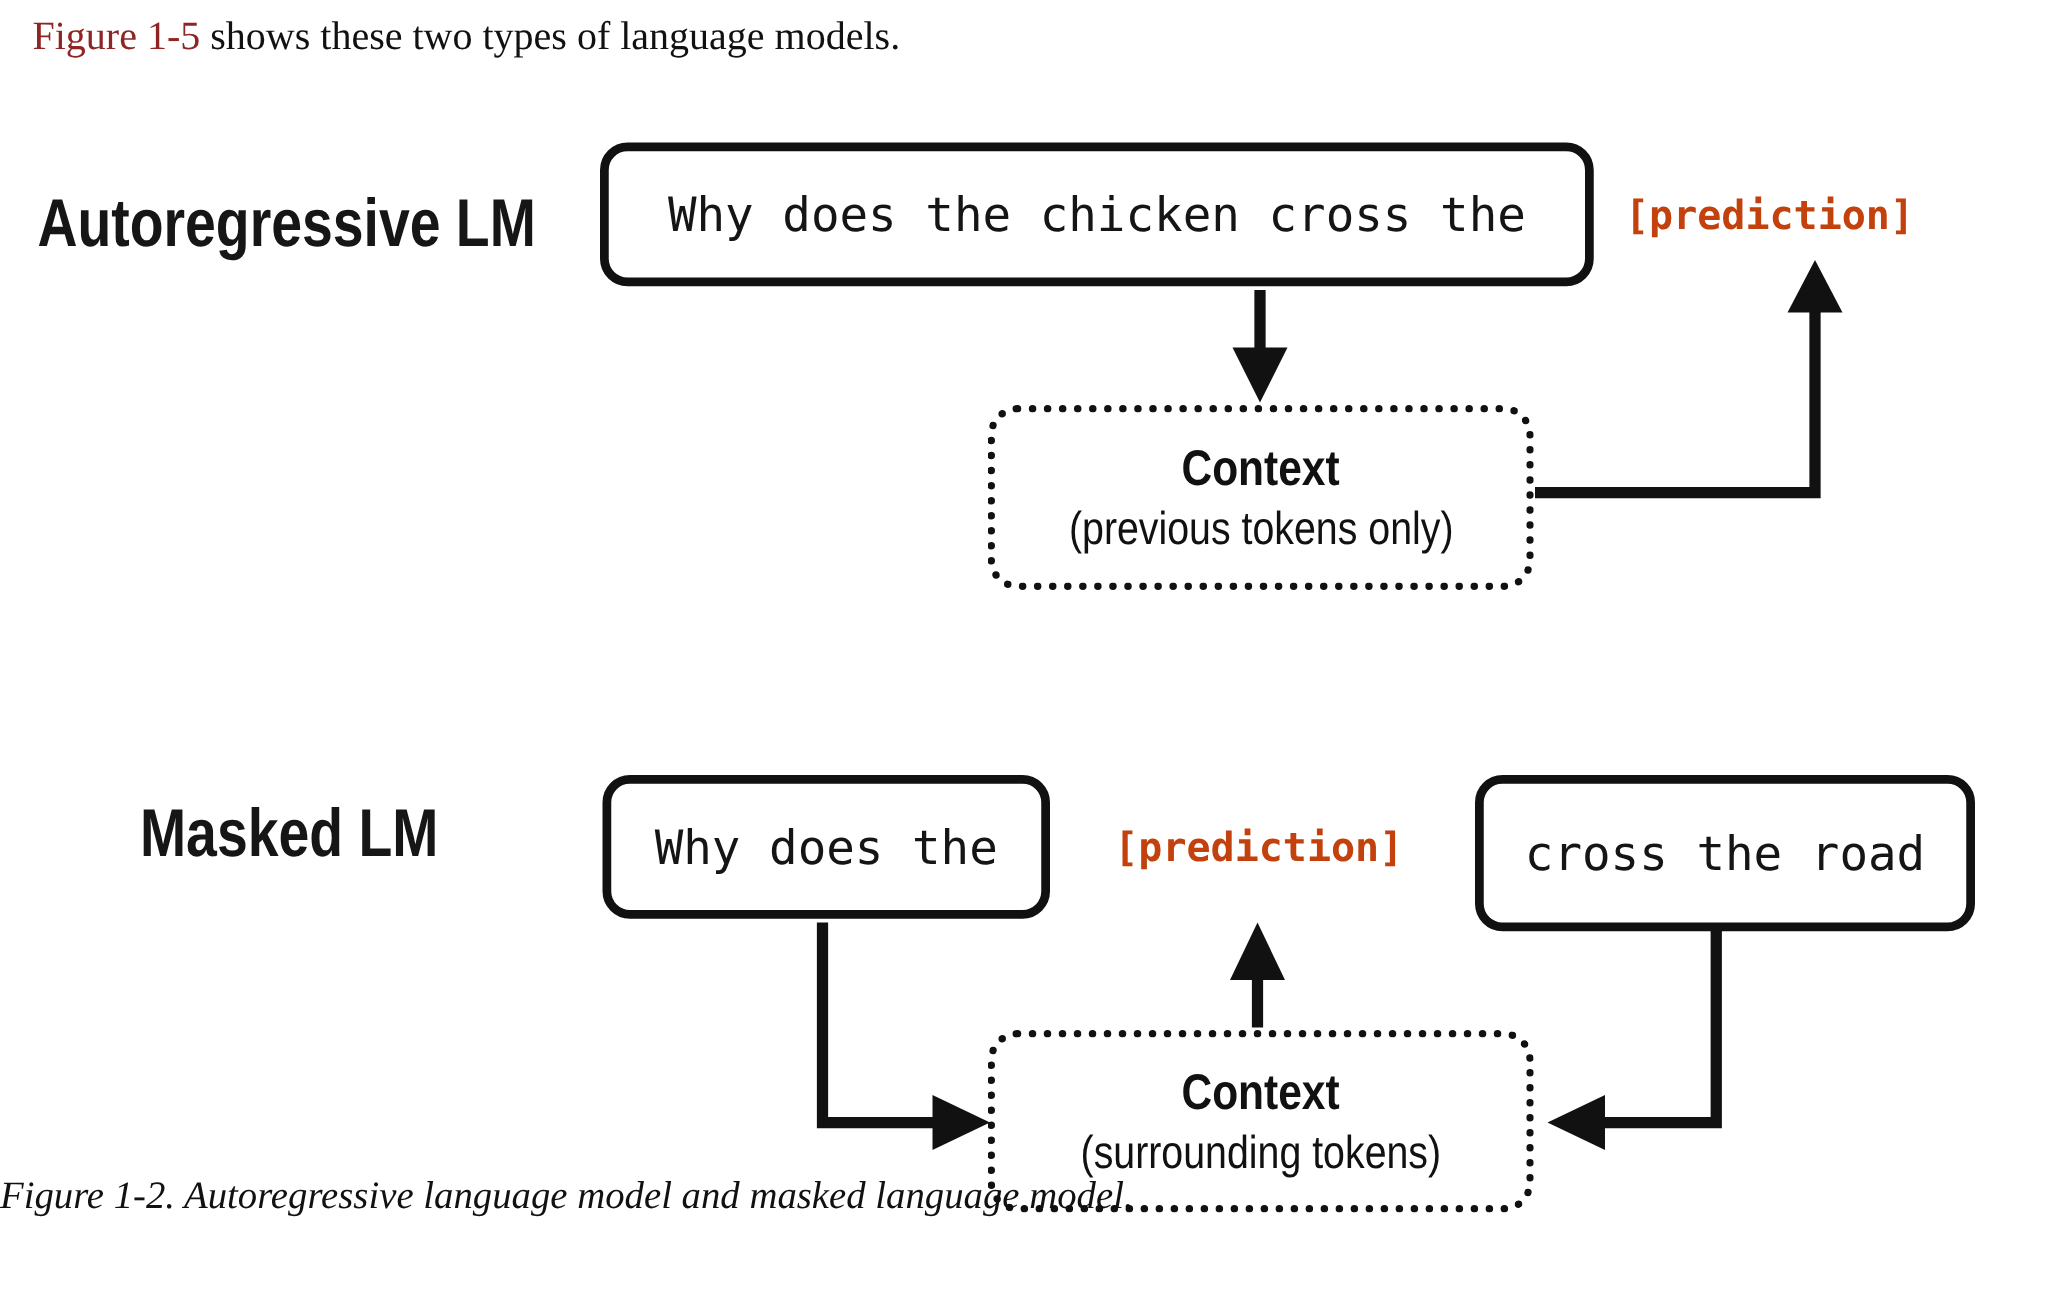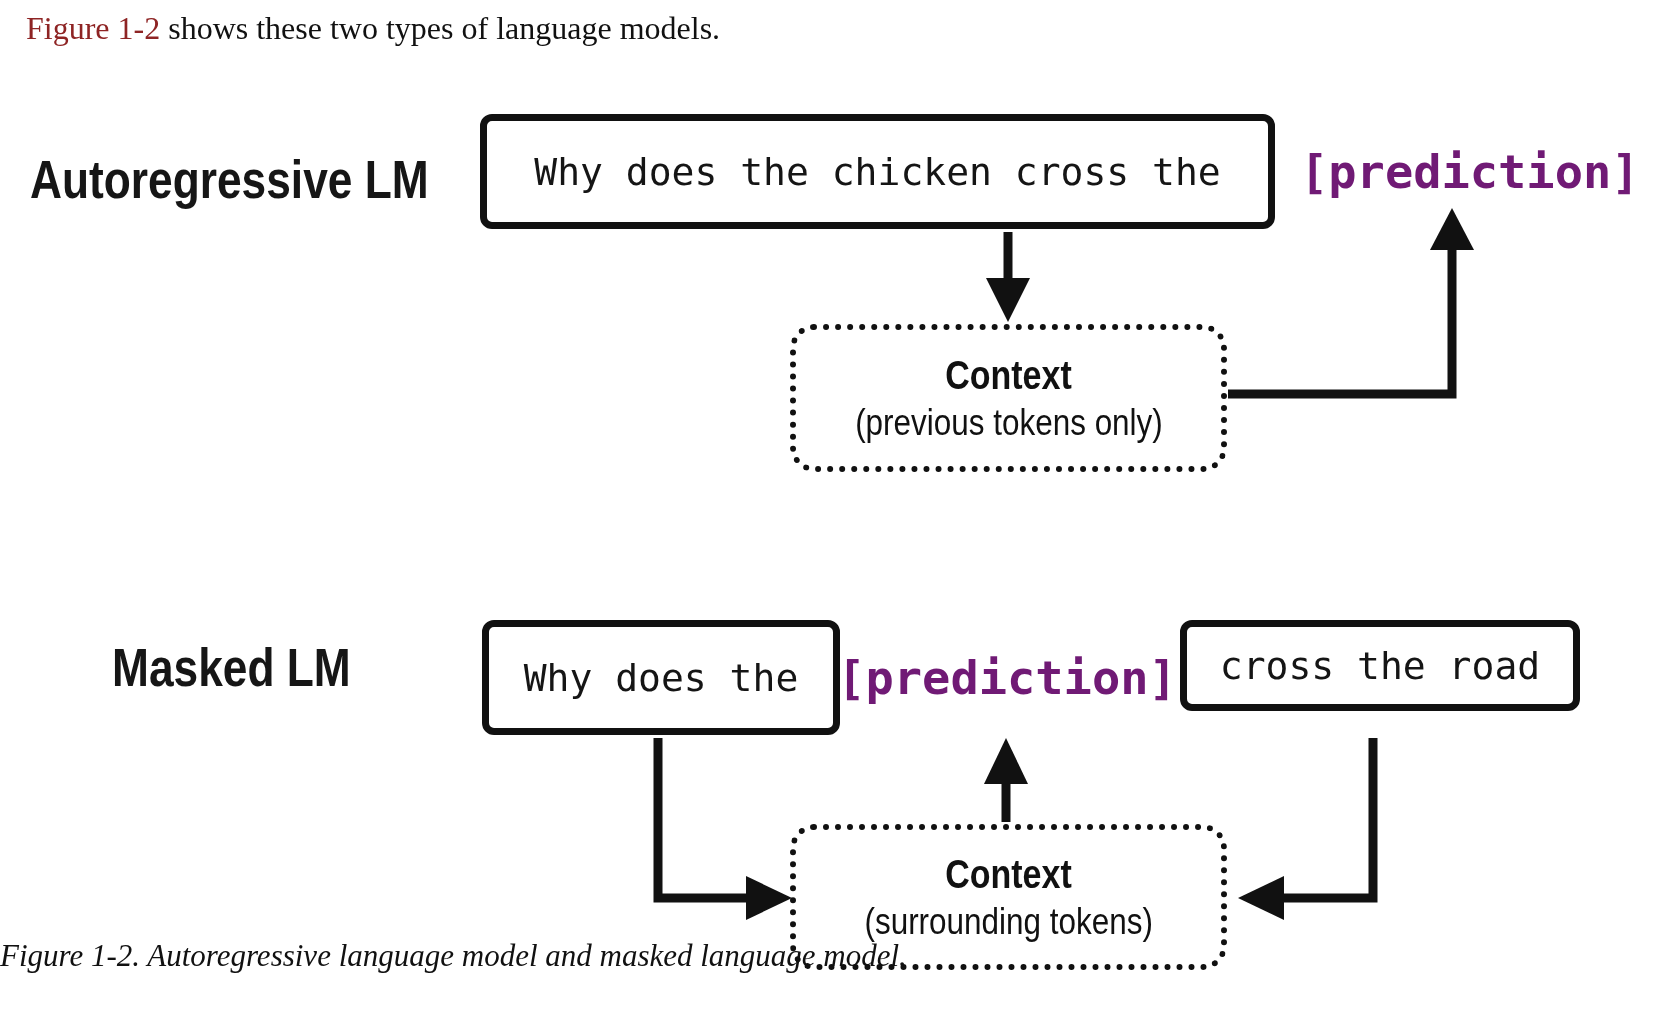--- a/index.html
+++ b/index.html
@@ -12,52 +12,52 @@
     position:absolute; left:26px; top:10px; margin:0;
     font-family:"Liberation Serif", serif; font-size:32px; color:#111;
     white-space:nowrap;
   }
   .fig-link { color:#8e2424; }
   
   .diagram { position:absolute; inset:0;margin-top:32px; }
   svg.arrows { position:absolute; left:0; top:0; }
   .node { position:absolute; display:flex; align-items:center; justify-content:center; background:#fff; box-sizing:border-box; }
   .solid-box {
-    border:7px solid #111; border-radius:12px;
+    border:7px solid #111; border-radius:22px;
     font-family:"DejaVu Sans Mono", monospace; font-size:38px; color:#151515;
     white-space:nowrap;
   }
   .dotted-box {
     border:6px dotted #111; border-radius:24px;
     flex-direction:column; line-height:1.25; background:transparent;justify-content:center;
   }
   .row-label {
     position:absolute; font-weight:bold; font-size:54px; color:#161616;
     white-space:nowrap;
   }
   .condensed { display:inline-block; transform:scaleX(0.82); transform-origin:0 50%; }
   .condensed-c { display:inline-block; transform:scaleX(0.85); transform-origin:50% 50%; }
   .ctx-title { font-weight:bold; font-size:40px; }
   .ctx-sub { font-size:37px; }
   .prediction {
     position:absolute; display:flex; align-items:center; justify-content:center;
-    font-family:"DejaVu Sans Mono", monospace; font-weight:bold; font-size:47px;
-    color:#701a75; white-space:nowrap;
+    font-family:"DejaVu Sans Mono", monospace; font-weight:bold; font-size:32px;
+    color:#c2410c; white-space:nowrap;
   }
   
   .caption {
     position:absolute; left:0; top:938px; width:1656px; margin:0;
     font-family:"Liberation Serif", serif; font-style:italic;
     font-size:31px; color:#111;
   }
 </style>
 </head>
 <body>
 
-<p class="intro"><span class="fig-link">Figure 1-2</span><span> shows these two types of language models.</span></p>
+<p class="intro"><span class="fig-link">Figure 1-5</span><span> shows these two types of language models.</span></p>
 
 <div class="diagram">
 
   <svg class="arrows" width="1656" height="1036" viewBox="0 0 1656 1036">
     <g stroke="#111" stroke-width="9" fill="none">
       <path d="M1008,200 L1008,250"></path>
       <path d="M1228,362 L1452,362 L1452,214"></path>
       <path d="M658,706 L658,866 L750,866"></path>
       <path d="M1373,706 L1373,866 L1280,866"></path>
       <path d="M1006,790 L1006,748"></path>
@@ -89,21 +89,21 @@
   <div class="row-label" style="left:112px; top:604px;">
     <span class="condensed">Masked LM</span>
   </div>
 
   <div class="node solid-box" style="left:482px; top:588px; width:358px; height:115px;">
     <span>Why does the</span>
   </div>
 
   <div class="prediction" style="left:852px; top:588px; width:310px; height:115px;">[prediction]</div>
 
-  <div class="node solid-box" style="left:1180px; top:588px; width:400px; height:91px;">
+  <div class="node solid-box" style="left:1180px; top:588px; width:400px; height:125px;">
     <span>cross the road</span>
   </div>
 
   <div class="node dotted-box" style="left:790px; top:792px; width:437px; height:146px;">
     <span class="ctx-title condensed-c">Context</span>
     <span class="ctx-sub condensed-c">(surrounding tokens)</span>
   </div>
 
 </div>
 

